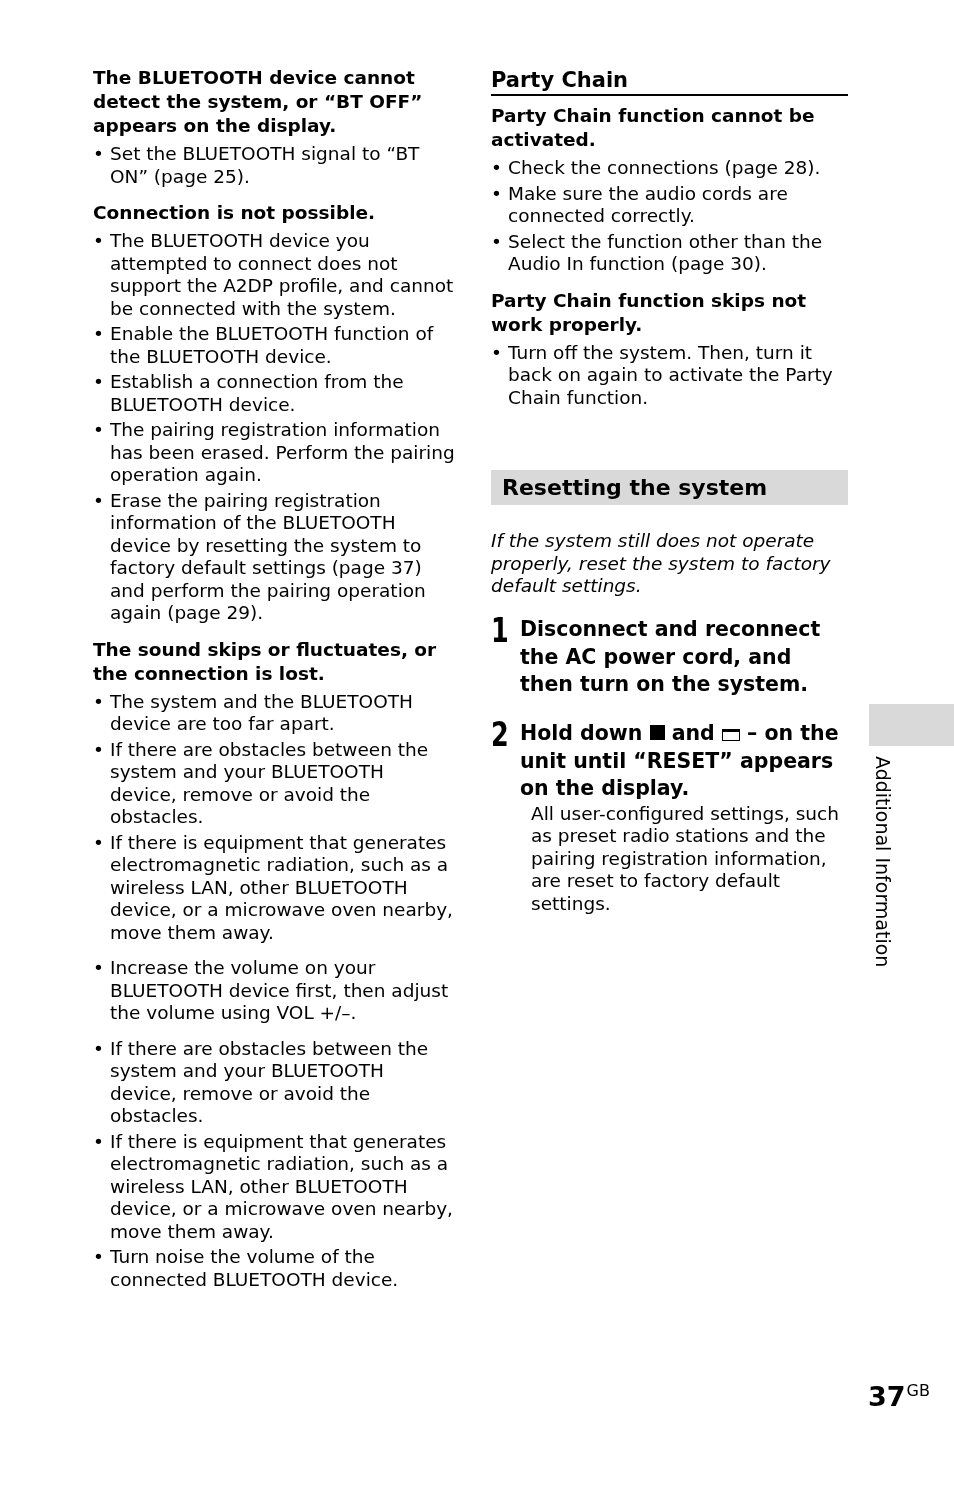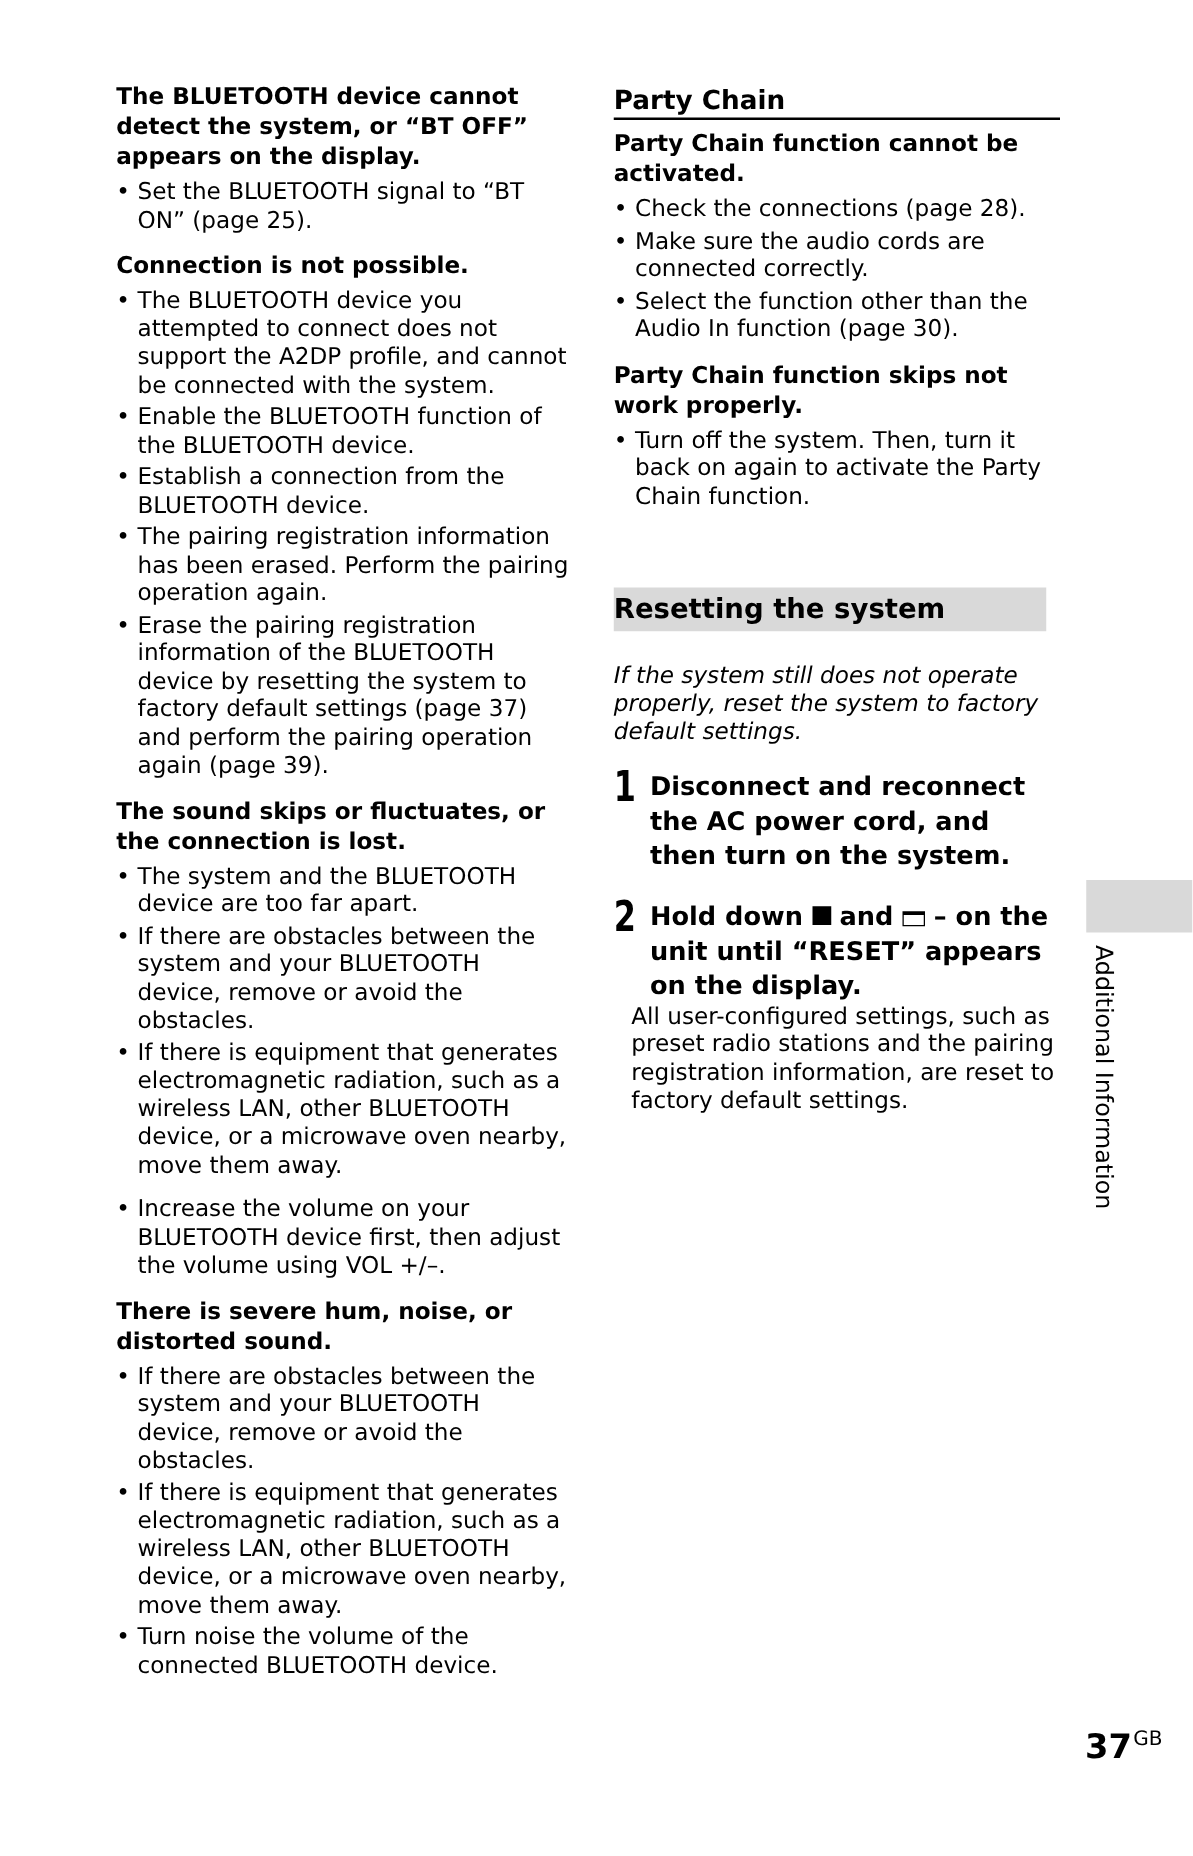--- a/index.html
+++ b/index.html
@@ -6,26 +6,26 @@
   body { width:954px; height:1485px; position:relative; overflow:hidden;
          font-family:"DejaVu Sans", sans-serif; color:#000; }
   .col { position:absolute; top:66px; }
   .col-left { left:93px; width:362px; }
   .col-right { left:491px; width:357px; }
   .q { font-weight:bold; font-size:18.5px; line-height:24px; margin:0 0 5px 0; }
   ul.b { list-style:none; margin:0 0 13px 0; padding:0; }
   ul.b li { position:relative; padding-left:17px; font-size:18.5px; line-height:22.5px; margin-bottom:3px; }
   ul.b li::before { content:"•"; position:absolute; left:0; top:0; }
   .sec-title { font-weight:bold; font-size:21px; line-height:28px; border-bottom:2px solid #000; padding-bottom:0; margin:0 0 8px 0; }
-  .sec-band { background:#d9d9d9; font-weight:bold; font-size:22px; height:35px; line-height:35px; margin:0; position:absolute; left:491px; top:470px; width:346px; }
+  .sec-band { background:#d9d9d9; font-weight:bold; font-size:22px; height:35px; line-height:35px; padding-left:11px; margin:0; position:absolute; left:491px; top:470px; width:346px; }
   .intro { position:absolute; left:491px; top:530px; width:357px; font-size:18.5px; line-height:22.5px; }
   .step { position:absolute; left:491px; width:357px; }
   .step .num { position:absolute; left:0; top:-6px; font-weight:bold; font-size:34px; transform:scaleX(0.75); transform-origin:left; }
   .step .txt { margin-left:29px; font-weight:bold; font-size:20.5px; line-height:27.5px; }
-  .step .sub { margin-left:14px; font-size:18.5px; line-height:22.5px; }
+  .step .sub { margin-left:40px; font-size:18.5px; line-height:22.5px; }
   .stop-sym { display:inline-block; width:15px; height:15px; background:#000; vertical-align:0px; }
   .folder-sym { display:inline-block; width:18px; height:12px; border:1.5px solid #000; border-top-width:3px; vertical-align:-1px; box-sizing:border-box; }
   .tab-box { position:absolute; left:869px; top:704px; width:85px; height:42px; background:#d9d9d9; }
   .tab-label { position:absolute; left:872px; top:756px; font-size:19px; writing-mode:vertical-rl; white-space:nowrap; }
   .page-num { position:absolute; left:868px; top:1381px; font-weight:bold; font-size:27px; }
   .page-num sup { font-weight:normal; font-size:16px; vertical-align:10px; margin-left:1px; }
 </style>
 </head>
 <body>
 
@@ -36,38 +36,37 @@
       <li>Set the BLUETOOTH signal to “BT ON” (page 25).</li>
     </ul>
   </div>
   <div>
     <p class="q">Connection is not possible.</p>
     <ul class="b">
       <li>The BLUETOOTH device you attempted to connect does not support the A2DP profile, and cannot be connected with the system.</li>
       <li>Enable the BLUETOOTH function of the BLUETOOTH device.</li>
       <li>Establish a connection from the BLUETOOTH device.</li>
       <li>The pairing registration information has been erased. Perform the pairing operation again.</li>
-      <li>Erase the pairing registration information of the BLUETOOTH device by resetting the system to factory default settings (page 37) and perform the pairing operation again (page 39).</li>
+      <li>Erase the pairing registration information of the BLUETOOTH device by resetting the system to factory default settings (page 37) and perform the pairing operation again (page 29).</li>
     </ul>
   </div>
   <div>
     <p class="q">The sound skips or fluctuates, or the connection is lost.</p>
     <ul class="b">
       <li>The system and the BLUETOOTH device are too far apart.</li>
       <li>If there are obstacles between the system and your BLUETOOTH device, remove or avoid the obstacles.</li>
       <li>If there is equipment that generates electromagnetic radiation, such as a wireless LAN, other BLUETOOTH device, or a microwave oven nearby, move them away.</li>
     </ul>
   </div>
   <div>
     <ul class="b">
       <li>Increase the volume on your BLUETOOTH device first, then adjust the volume using VOL +/–.</li>
     </ul>
   </div>
   <div>
-    <p class="q">There is severe hum, noise, or distorted sound.</p>
     <ul class="b">
       <li>If there are obstacles between the system and your BLUETOOTH device, remove or avoid the obstacles.</li>
       <li>If there is equipment that generates electromagnetic radiation, such as a wireless LAN, other BLUETOOTH device, or a microwave oven nearby, move them away.</li>
       <li>Turn noise the volume of the connected BLUETOOTH device.</li>
     </ul>
   </div>
 </div>
 
 <div class="col col-right">
   <h2 class="sec-title">Party Chain</h2>

